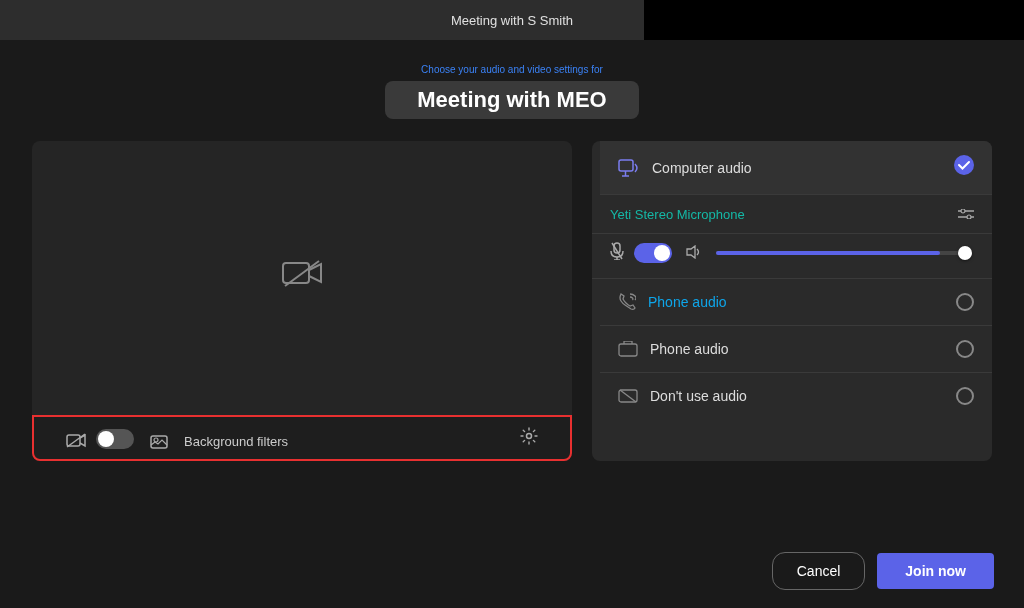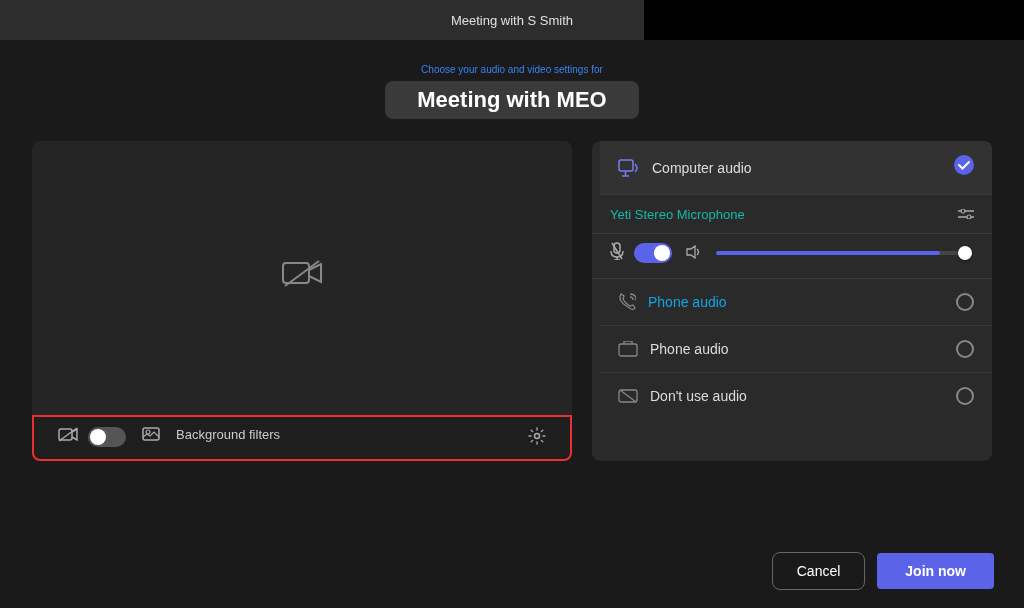--- a/index.html
+++ b/index.html
@@ -89,23 +89,23 @@
     .camera-off-text {
       color: #bbb;
       font-size: 15px;
       font-weight: 600;
     }
 
     
     .camera-controls {
       background: #1e1e1e;
       border-radius: 0 0 8px 8px;
-      padding: 10px 24px;
-      display: flex;
-      align-items: flex-start;
+      padding: 10px 32px;
+      display: flex;
+      align-items: flex-end;
       gap: 10px;
       border: 2px solid #e83030;
       position: relative;
     }
     .ctrl-icon {
       color: #aaa;
       font-size: 16px;
       cursor: pointer;
       display: flex;
       align-items: center;
@@ -284,21 +284,21 @@
       right: 30px;
       display: flex;
       gap: 12px;
       align-items: center;
     }
     .cancel-btn {
       background: transparent;
       border: 1px solid #666;
       color: #fff;
       padding: 10px 24px;
-      border-radius: 8px;
+      border-radius: 13px;
       font-size: 14px;
       cursor: pointer;
     }
     .join-btn {
       background: #5b63e8;
       border: none;
       color: #fff;
       padding: 10px 28px;
       border-radius: 4px;
       font-size: 14px;

